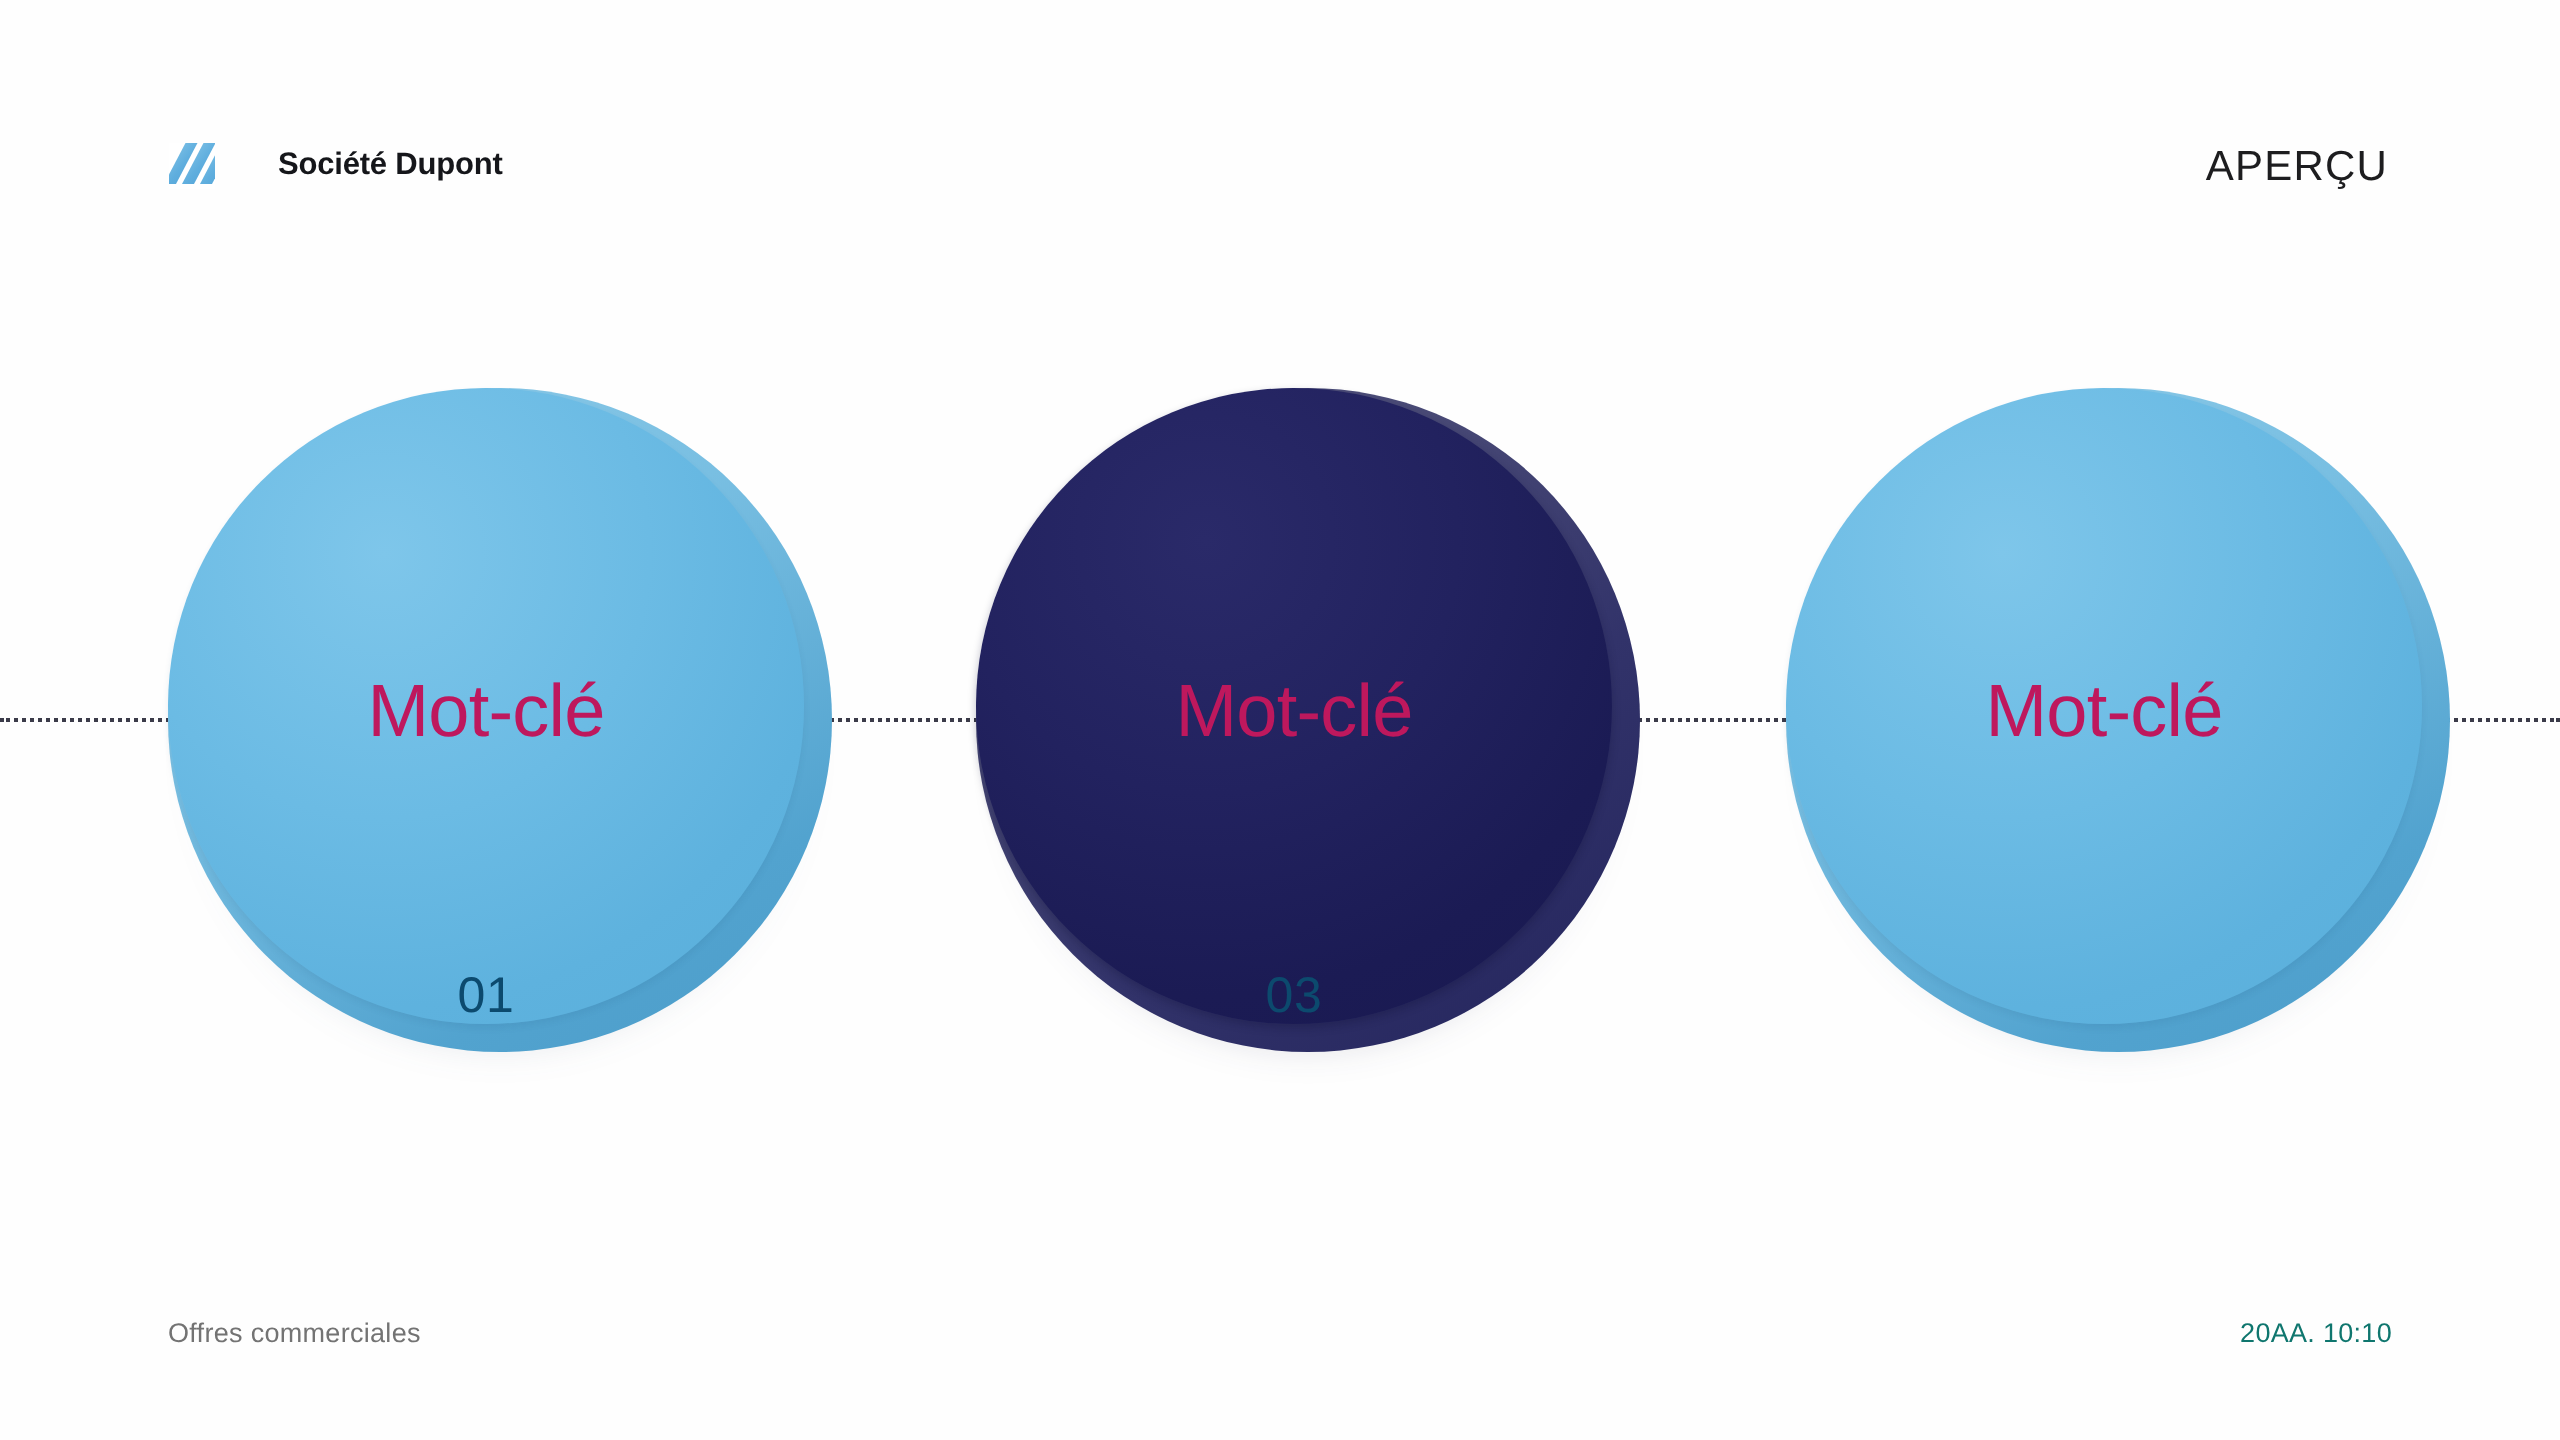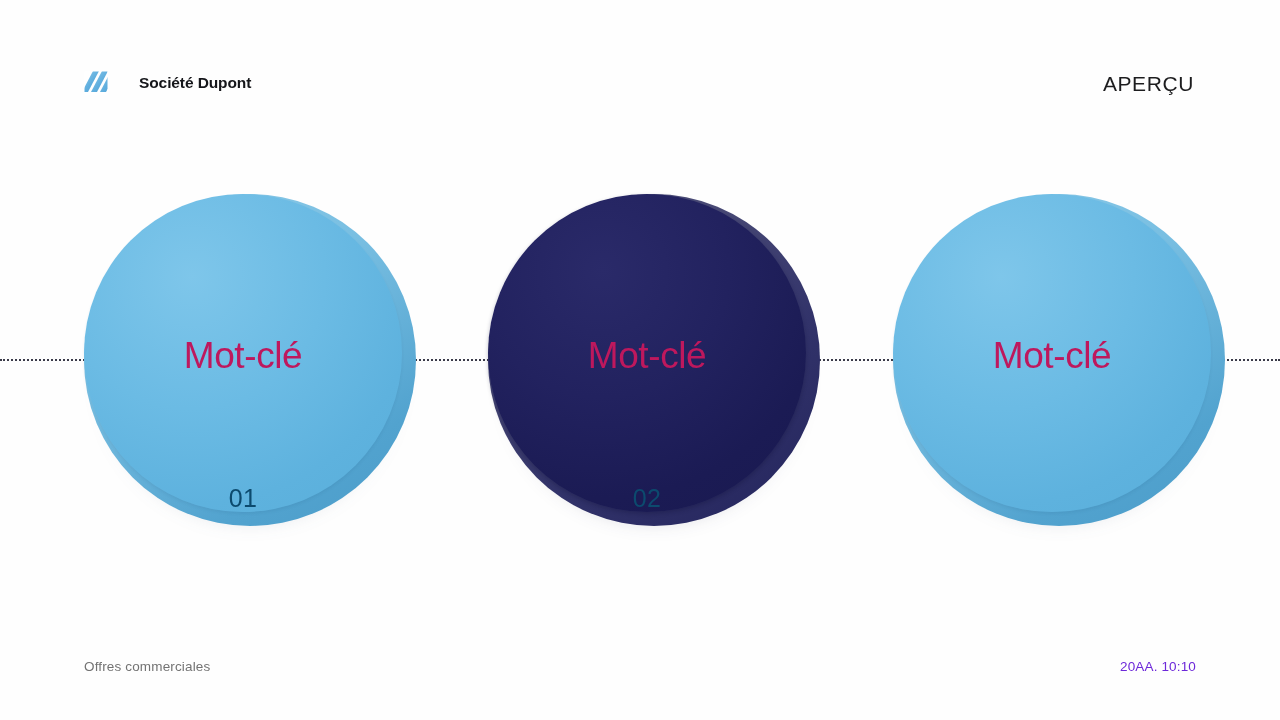--- a/index.html
+++ b/index.html
@@ -192,21 +192,21 @@
     font-size: 13.5px;
     color: #737373;
     letter-spacing: 0.15px;
     white-space: nowrap;
   }
   .footer-right {
     position: absolute;
     right: 84px;
     bottom: 46px;
     font-size: 13.5px;
-    color: #6d28d9;
+    color: #0f766e;
     letter-spacing: 0.15px;
     white-space: nowrap;
   }
 </style>
 </head>
 <body>
 
 <div class="slide">
 
   <div class="header">
@@ -253,21 +253,21 @@
         <div class="node-number">01</div>
       </div>
     </div>
 
     <div class="node n1 navy">
       <div class="disc-shadow"></div>
       <div class="disc-base"></div>
       <div class="disc-top"></div>
       <div class="node-content">
         <div class="node-title">Mot-clé</div>
-        <div class="node-number">02</div>
+        <div class="node-number">03</div>
       </div>
     </div>
 
     <div class="node n2 blue">
       <div class="disc-shadow"></div>
       <div class="disc-base"></div>
       <div class="disc-top"></div>
       <div class="node-content">
         <div class="node-title">Mot-clé</div>
       </div>

